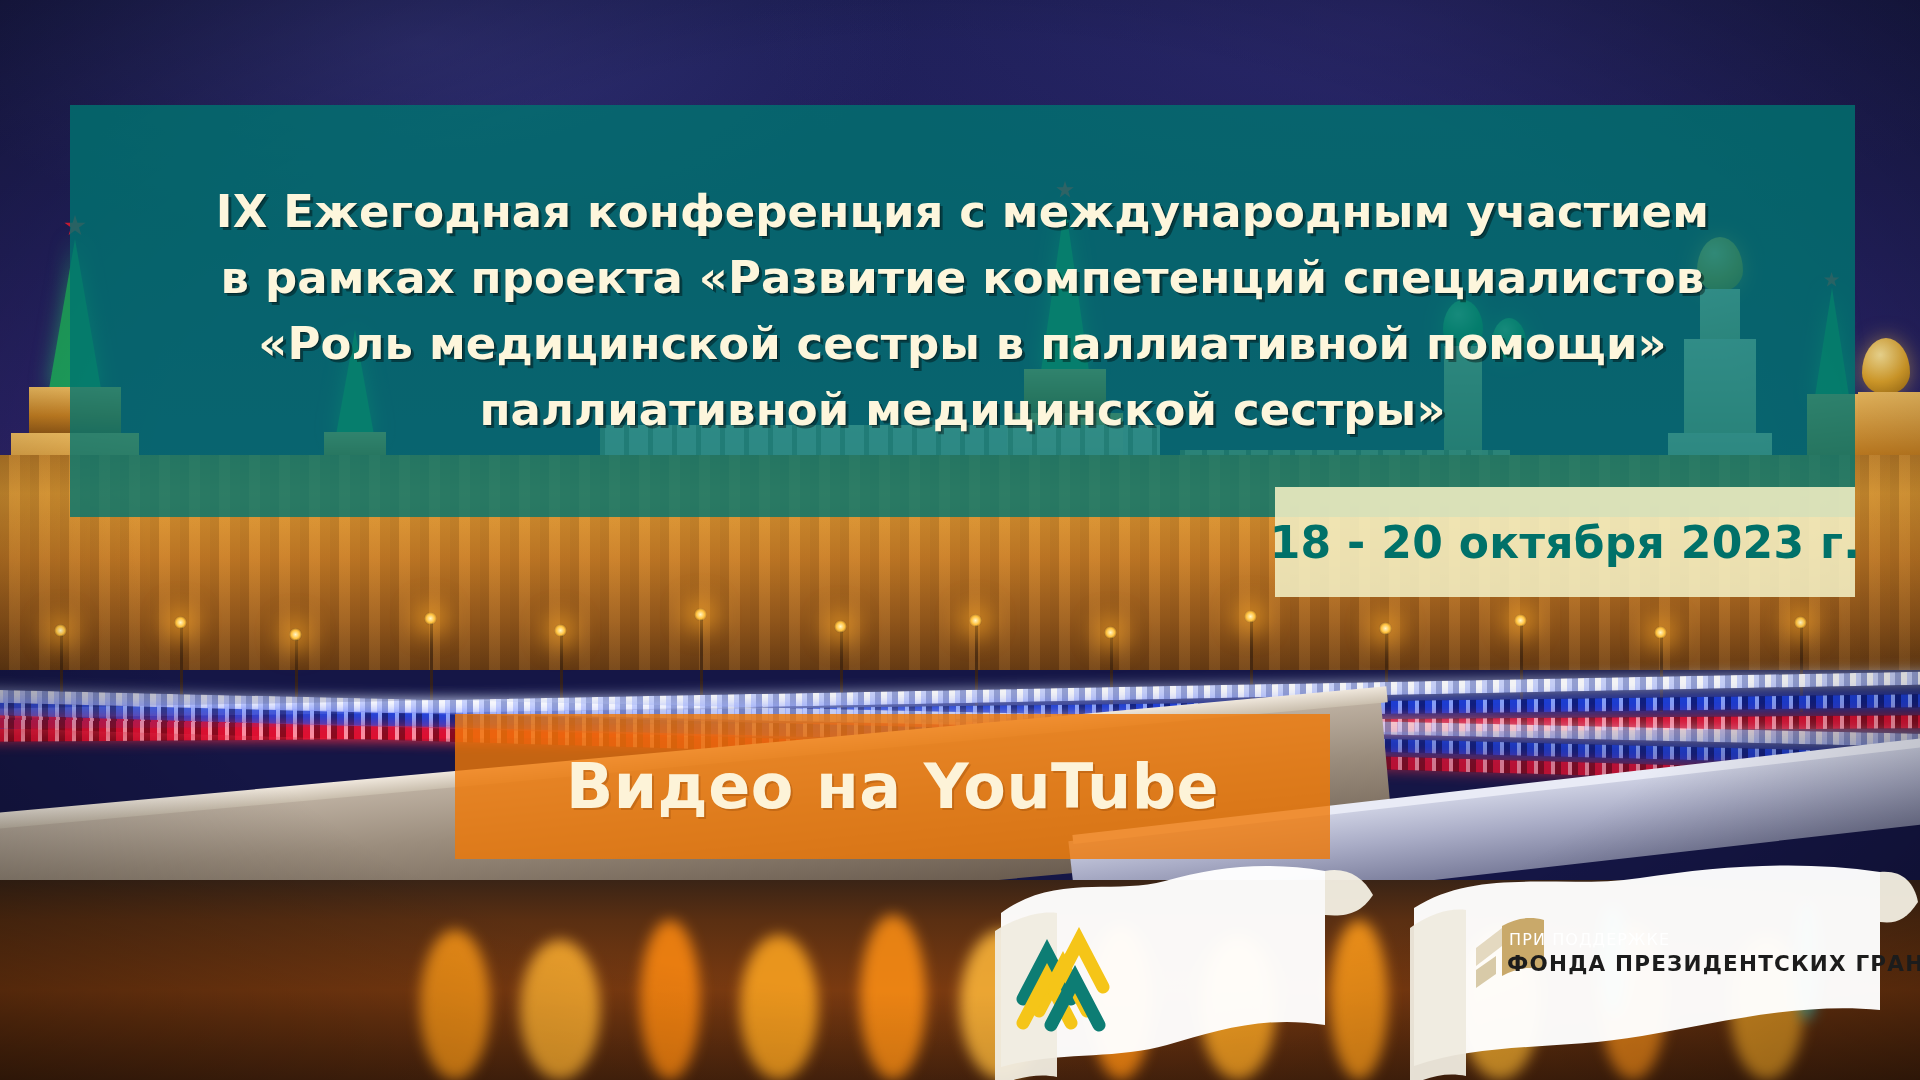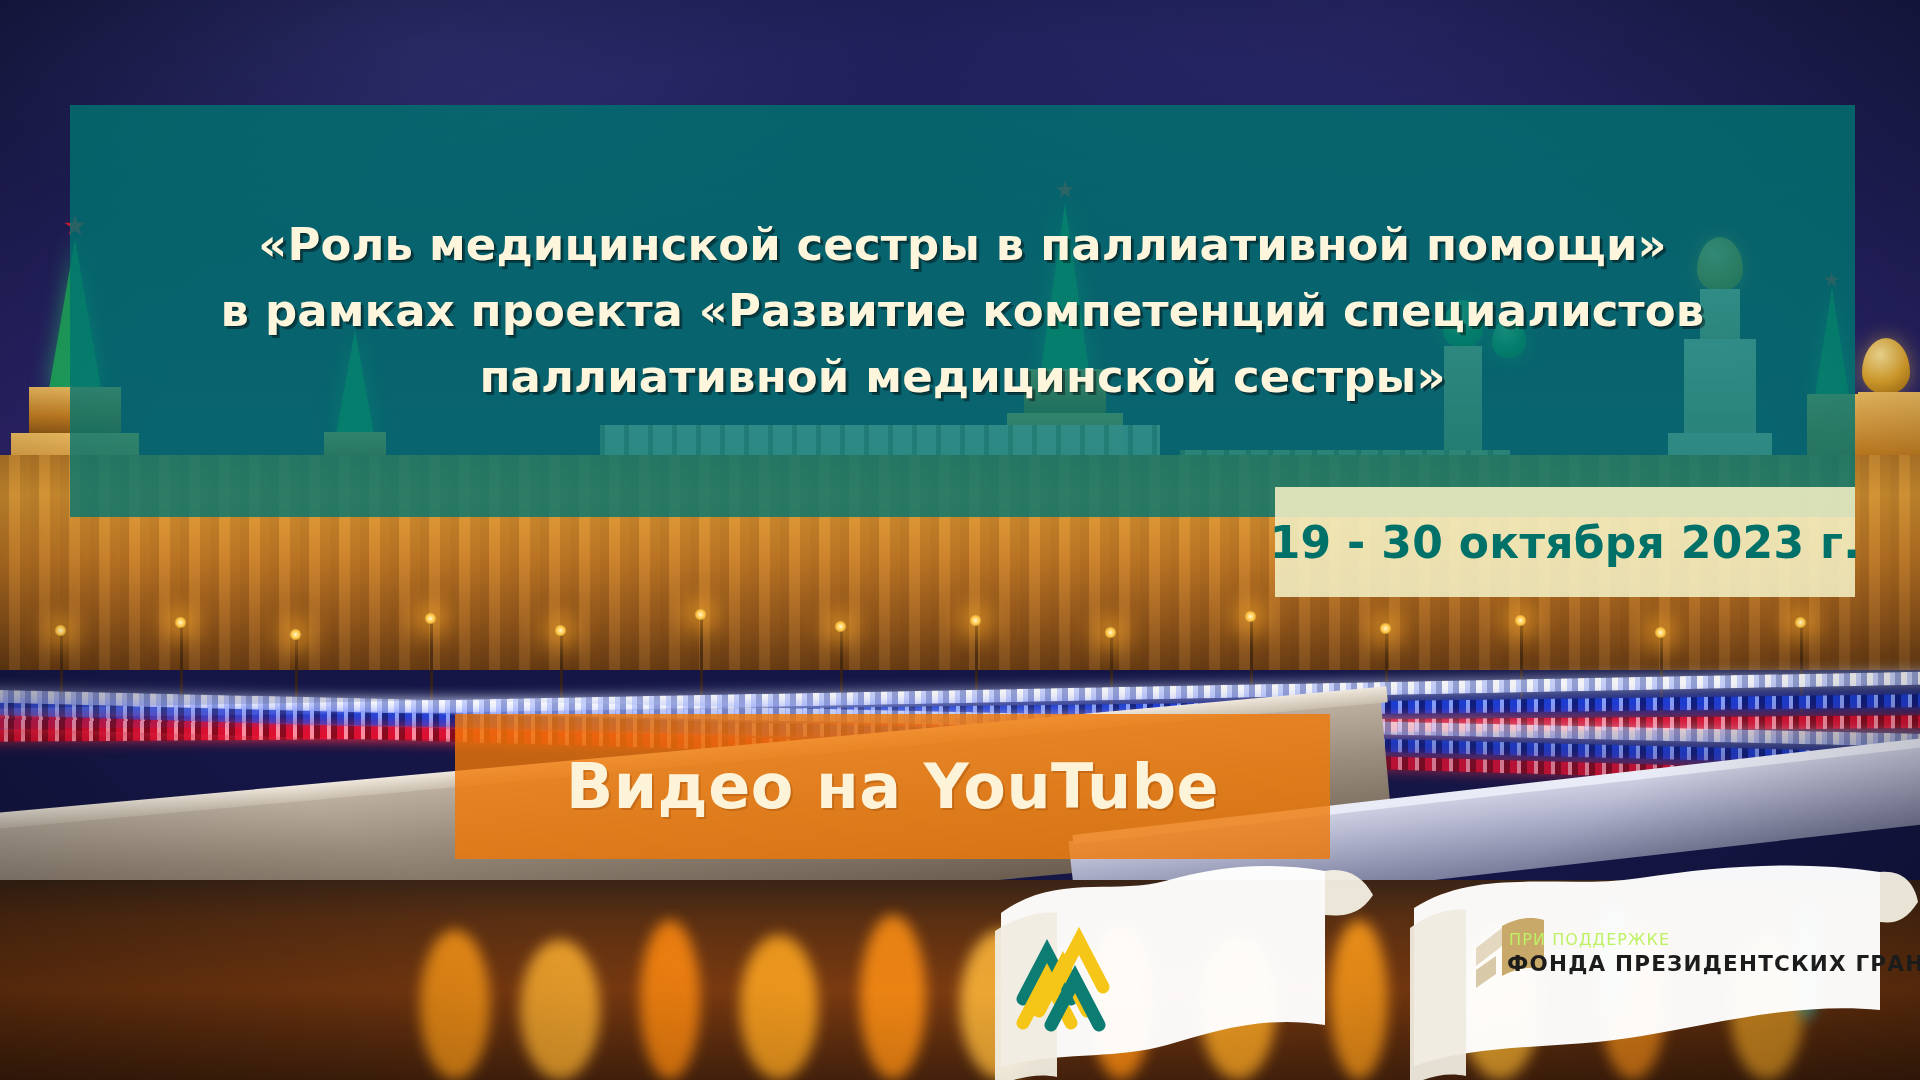--- a/index.html
+++ b/index.html
@@ -123,21 +123,21 @@
     text-shadow:2px 2px 0 rgba(120,50,0,.25);}
 
   
   .ribbon{position:absolute;}
   .ribbon svg{display:block;}
 
   .assoc-lines{position:absolute;left:1132px;top:915px;width:250px;}
   .assoc-lines div{color:#0d7d74;font-weight:700;font-size:16.5px;line-height:1.55;
     letter-spacing:.4px;font-family:"DejaVu Sans","Liberation Sans",sans-serif;white-space:nowrap;}
 
-  .fond-small{position:absolute;left:1509px;top:930px;color:#bef264;font-weight:400;
+  .fond-small{position:absolute;left:1509px;top:930px;color:#ffffff;font-weight:400;
     font-size:16px;letter-spacing:1.1px;font-family:"DejaVu Sans","Liberation Sans",sans-serif;}
   .fond-big{position:absolute;left:1507px;top:951px;color:#1c1c1c;font-weight:700;
     font-size:21.5px;letter-spacing:1.2px;font-family:"DejaVu Sans","Liberation Sans",sans-serif;
     white-space:nowrap;}
 </style>
 </head>
 <body>
 
 <div id="poster">
 
@@ -263,27 +263,28 @@
       <div class="refl" style="left:1730px;top:935px;width:74px;height:145px;background:#ffac28;"></div>
       <div class="refl" style="left:1600px;top:905px;width:26px;height:110px;background:#26e0e8;opacity:.7;"></div>
       <div class="refl" style="left:1795px;top:900px;width:24px;height:120px;background:#2fe4ec;opacity:.65;"></div>
     </div>
 
     <div class="vignette"></div>
   </div>
 
   <div class="teal-box"></div>
   <div class="title">
+    <div class="ln">IX Ежегодная конференция с международным участием</div>
+    <div class="ln">в рамках проекта «Развитие компетенций специалистов</div>
     <div class="ln">«Роль медицинской сестры в паллиативной помощи»</div>
-    <div class="ln">в рамках проекта «Развитие компетенций специалистов</div>
     <div class="ln">паллиативной медицинской сестры»</div>
   </div>
 
   <div class="date-badge">
-    <span>19 - 30 октября 2023 г.</span>
+    <span>18 - 20 октября 2023 г.</span>
   </div>
 
   <div class="yt-banner">
     <span>Видео на YouTube</span>
   </div>
 
   <div class="ribbon" style="left:995px;top:855px;width:420px;height:225px;">
     <svg width="420" height="225" viewBox="0 0 420 225">
       <path d="M6 58 C 60 18, 120 40, 170 26 C 220 12, 270 6, 330 16 L 330 170
                C 268 160, 222 176, 172 190 C 120 205, 62 196, 6 212 Z" fill="#ffffff" opacity="0.97"></path>

